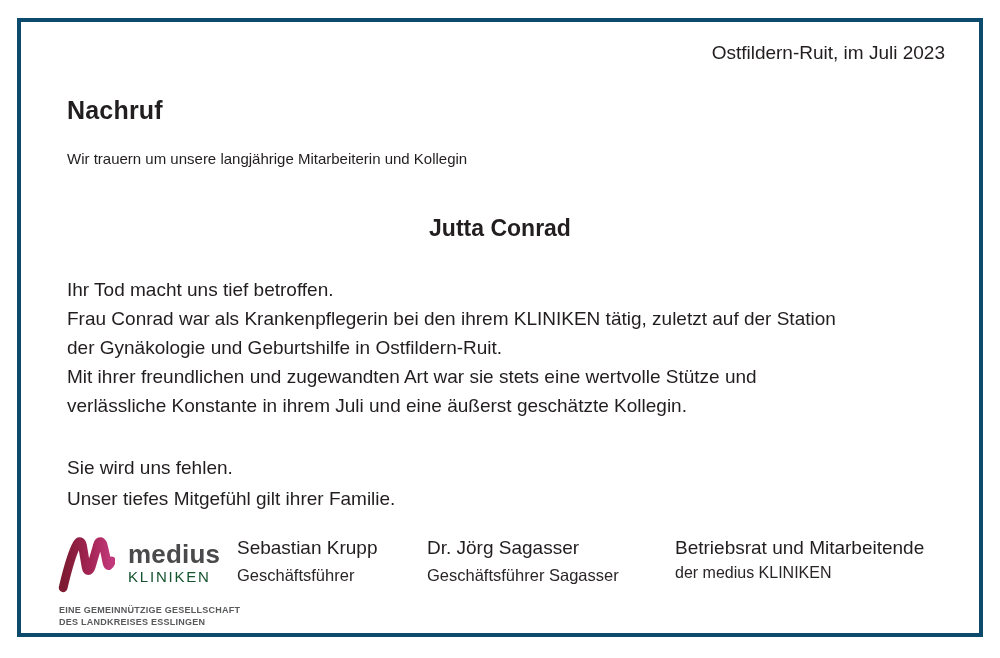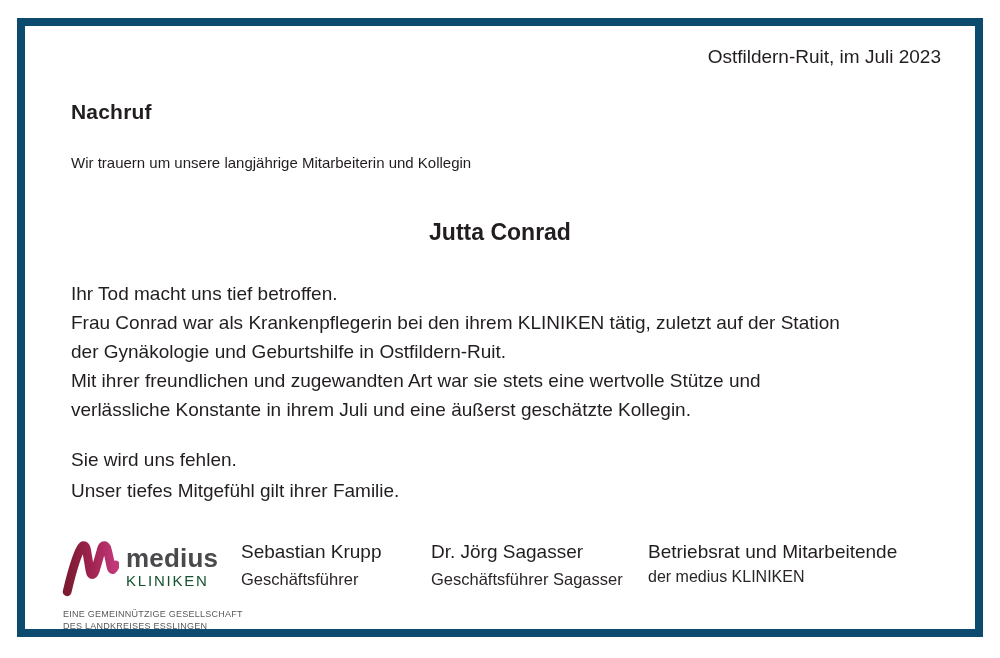--- a/index.html
+++ b/index.html
@@ -11,35 +11,35 @@
     font-family: "Liberation Sans", sans-serif;
     color: #221e1f;
     overflow: hidden;
   }
   .card {
     position: absolute;
     left: 17px;
     top: 18px;
     width: 966px;
     height: 619px;
-    border: 8px solid #0c4a6e;
+    border: 4px solid #0c4a6e;
     box-sizing: border-box;
     background: #ffffff;
   }
   .abs { position: absolute; }
   .dateline {
     top: 20px;
     right: 34px;
     font-size: 19px;
     white-space: nowrap;
   }
   .title {
     left: 46px;
     top: 74px;
-    font-size: 21px;
+    font-size: 25px;
     font-weight: bold;
     letter-spacing: 0.2px;
   }
   .intro {
     left: 46px;
     top: 128px;
     font-size: 15px;
     white-space: nowrap;
   }
   .deceased {
@@ -53,32 +53,33 @@
   .bodytext {
     left: 46px;
     right: 20px;
     top: 253px;
     font-size: 19px;
     line-height: 29px;
   }
   .bodytext div { white-space: nowrap; }
   .farewell {
     left: 46px;
-    top: 418px;
+    top: 430px;
     font-size: 19px;
     line-height: 31px;
   }
   .farewell div { white-space: nowrap; }
 
   
   .logo {
     left: 36px;
     top: 511px;
     display: flex;
     align-items: flex-start;
+    gap: 6px;
   }
   .logo svg { display: block; }
   .wordmark { margin-left: 7px; padding-top: 9px; }
   .brand {
     font-size: 26px;
     font-weight: bold;
     color: #4a4a4c;
     line-height: 24px;
     letter-spacing: 0.2px;
   }
@@ -86,21 +87,21 @@
     font-size: 15px;
     color: #14532d;
     letter-spacing: 1.8px;
     line-height: 17px;
     margin-top: 2px;
   }
   .caption {
     left: 38px;
     top: 583px;
     font-size: 9px;
-    font-weight: normal;
+    font-weight: bold;
     color: #58595b;
     line-height: 11.5px;
     letter-spacing: 0.25px;
     white-space: nowrap;
   }
 
   
   .sig {
     top: 514px;
     font-size: 19px;
@@ -111,21 +112,21 @@
     font-size: 16.5px;
     margin-top: 3px;
     color: #2a2627;
   }
   .sig .role-big {
     font-size: 16px;
     margin-top: 1px;
   }
   .sig1 { left: 216px; }
   .sig2 { left: 406px; }
-  .sig3 { left: 623px; }
+  .sig3 { left: 654px; }
 </style>
 </head>
 <body>
 
 <div class="card">
 
   <div class="abs dateline">Ostfildern-Ruit, im Juli 2023</div>
 
   <div class="abs title">Nachruf</div>
 

